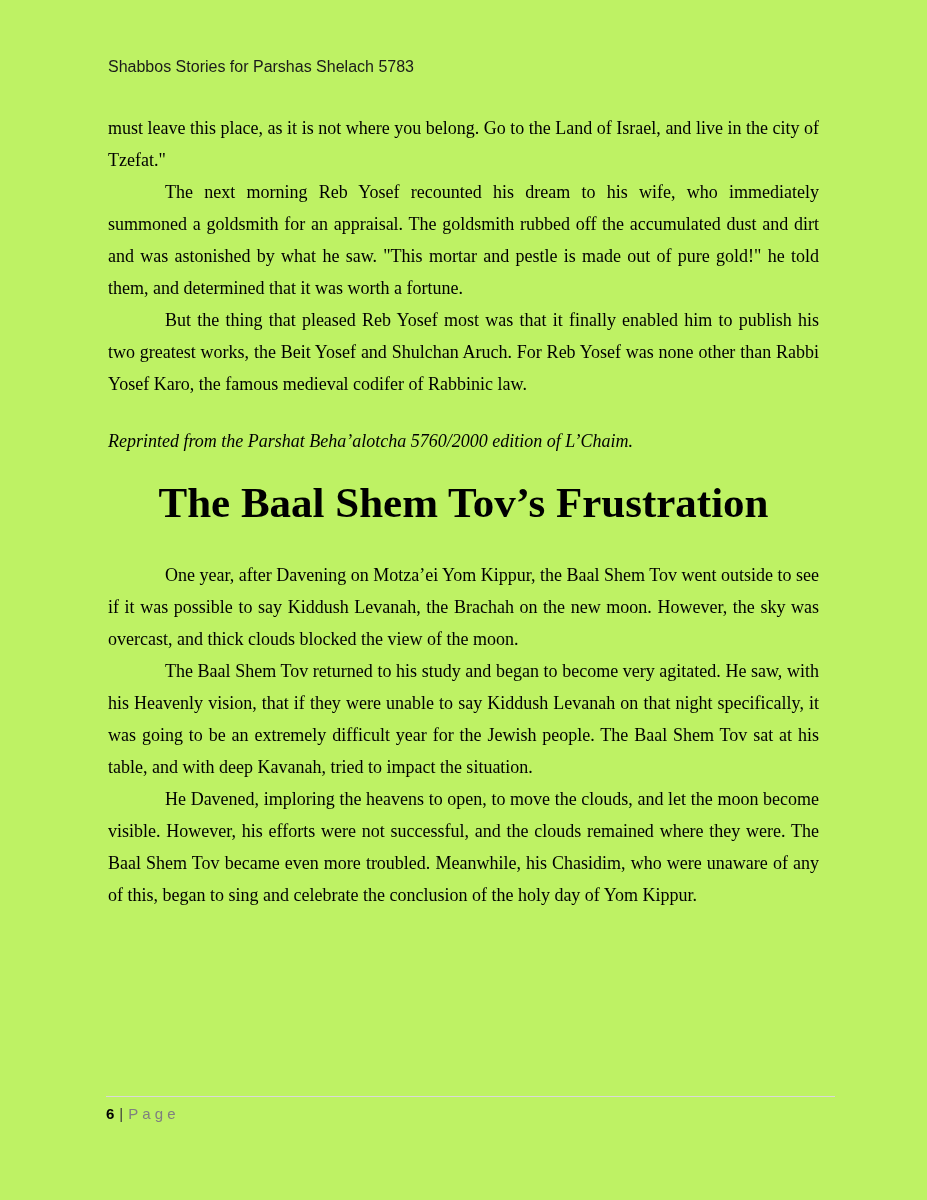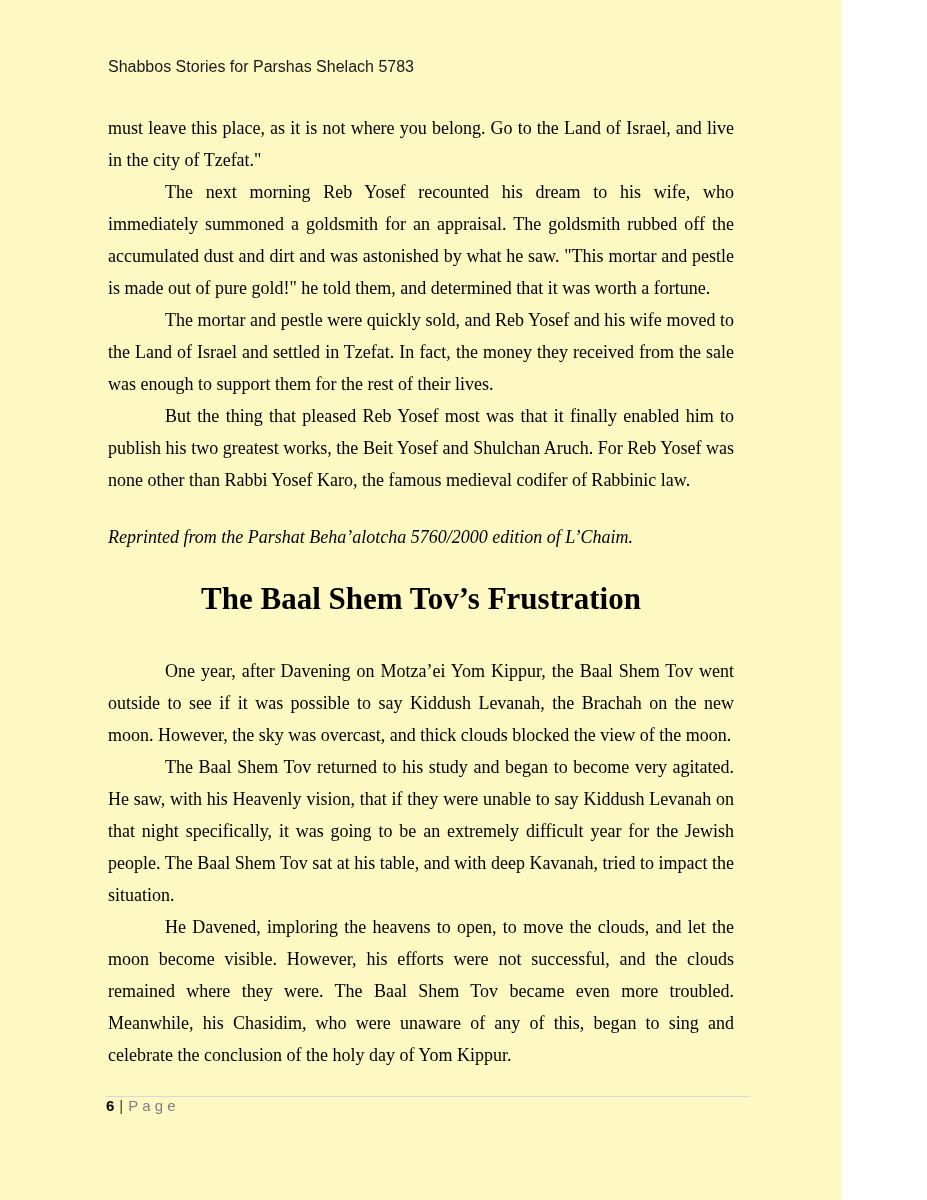--- a/index.html
+++ b/index.html
@@ -2,23 +2,23 @@
 <html><head>
 <meta charset="utf-8">
 <style>
   html, body {
     margin: 0;
     padding: 0;
     background: #ffffff;
   }
   .page {
     position: relative;
-    width: 842px;
+    width: 927px;
     height: 1200px;
-    background: #fef9c3;
+    background: #bef264;
     overflow: hidden;
   }
   .content {
     position: absolute;
     left: 108px;
     right: 108px;
     top: 57px;
   }
   .doc-header {
     font-family: "Liberation Sans", sans-serif;
@@ -39,41 +39,42 @@
     text-indent: 57px;
   }
   .attribution {
     font-style: italic;
     text-align: center;
     margin-top: 25px !important;
   }
   .headline {
     font-family: "Liberation Serif", "DejaVu Serif", serif;
     font-weight: bold;
-    font-size: 31px;
+    font-size: 43px;
     line-height: 56px;
     color: #000000;
     text-align: center;
     margin: 18px 0 12px 0;
   }
   .headline .hl {
     display: block;
   }
   .section2 {
     margin-top: 28px;
   }
   .justify-last {
     text-align-last: justify;
   }
   .footer {
     position: absolute;
     left: 106px;
     right: 92px;
     top: 1096px;
     border-top: 1px solid #d9d9d9;
+    padding-top: 8px;
     font-family: "Liberation Sans", sans-serif;
     font-size: 15px;
     line-height: 18px;
   }
   .footer .num {
     font-weight: bold;
     color: #000000;
   }
   .footer .sep {
     color: #3a3a3a;
@@ -90,21 +91,20 @@
   <div class="content">
 
     <div class="doc-header">Shabbos Stories for Parshas Shelach 5783</div>
 
     <div class="body-text">
 
       <p>must leave this place, as it is not where you belong. Go to the Land of Israel, and live in the city of Tzefat."</p>
 
       <p class="indent">The next morning Reb Yosef recounted his dream to his wife, who immediately summoned a goldsmith for an appraisal. The goldsmith rubbed off the accumulated dust and dirt and was astonished by what he saw. "This mortar and pestle is made out of pure gold!" he told them, and determined that it was worth a fortune.</p>
 
-      <p class="indent">The mortar and pestle were quickly sold, and Reb Yosef and his wife moved to the Land of Israel and settled in Tzefat. In fact, the money they received from the sale was enough to support them for the rest of their lives.</p>
 
       <p class="indent">But the thing that pleased Reb Yosef most was that it finally enabled him to publish his two greatest works, the Beit Yosef and Shulchan Aruch. For Reb Yosef was none other than Rabbi Yosef Karo, the famous medieval codifer of Rabbinic law.</p>
 
       <p class="attribution">Reprinted from the Parshat Beha’alotcha 5760/2000 edition of L’Chaim.</p>
 
       <h1 class="headline">
         <span class="hl">The Baal Shem Tov’s Frustration</span>
       </h1>
 
       <div class="section2">

